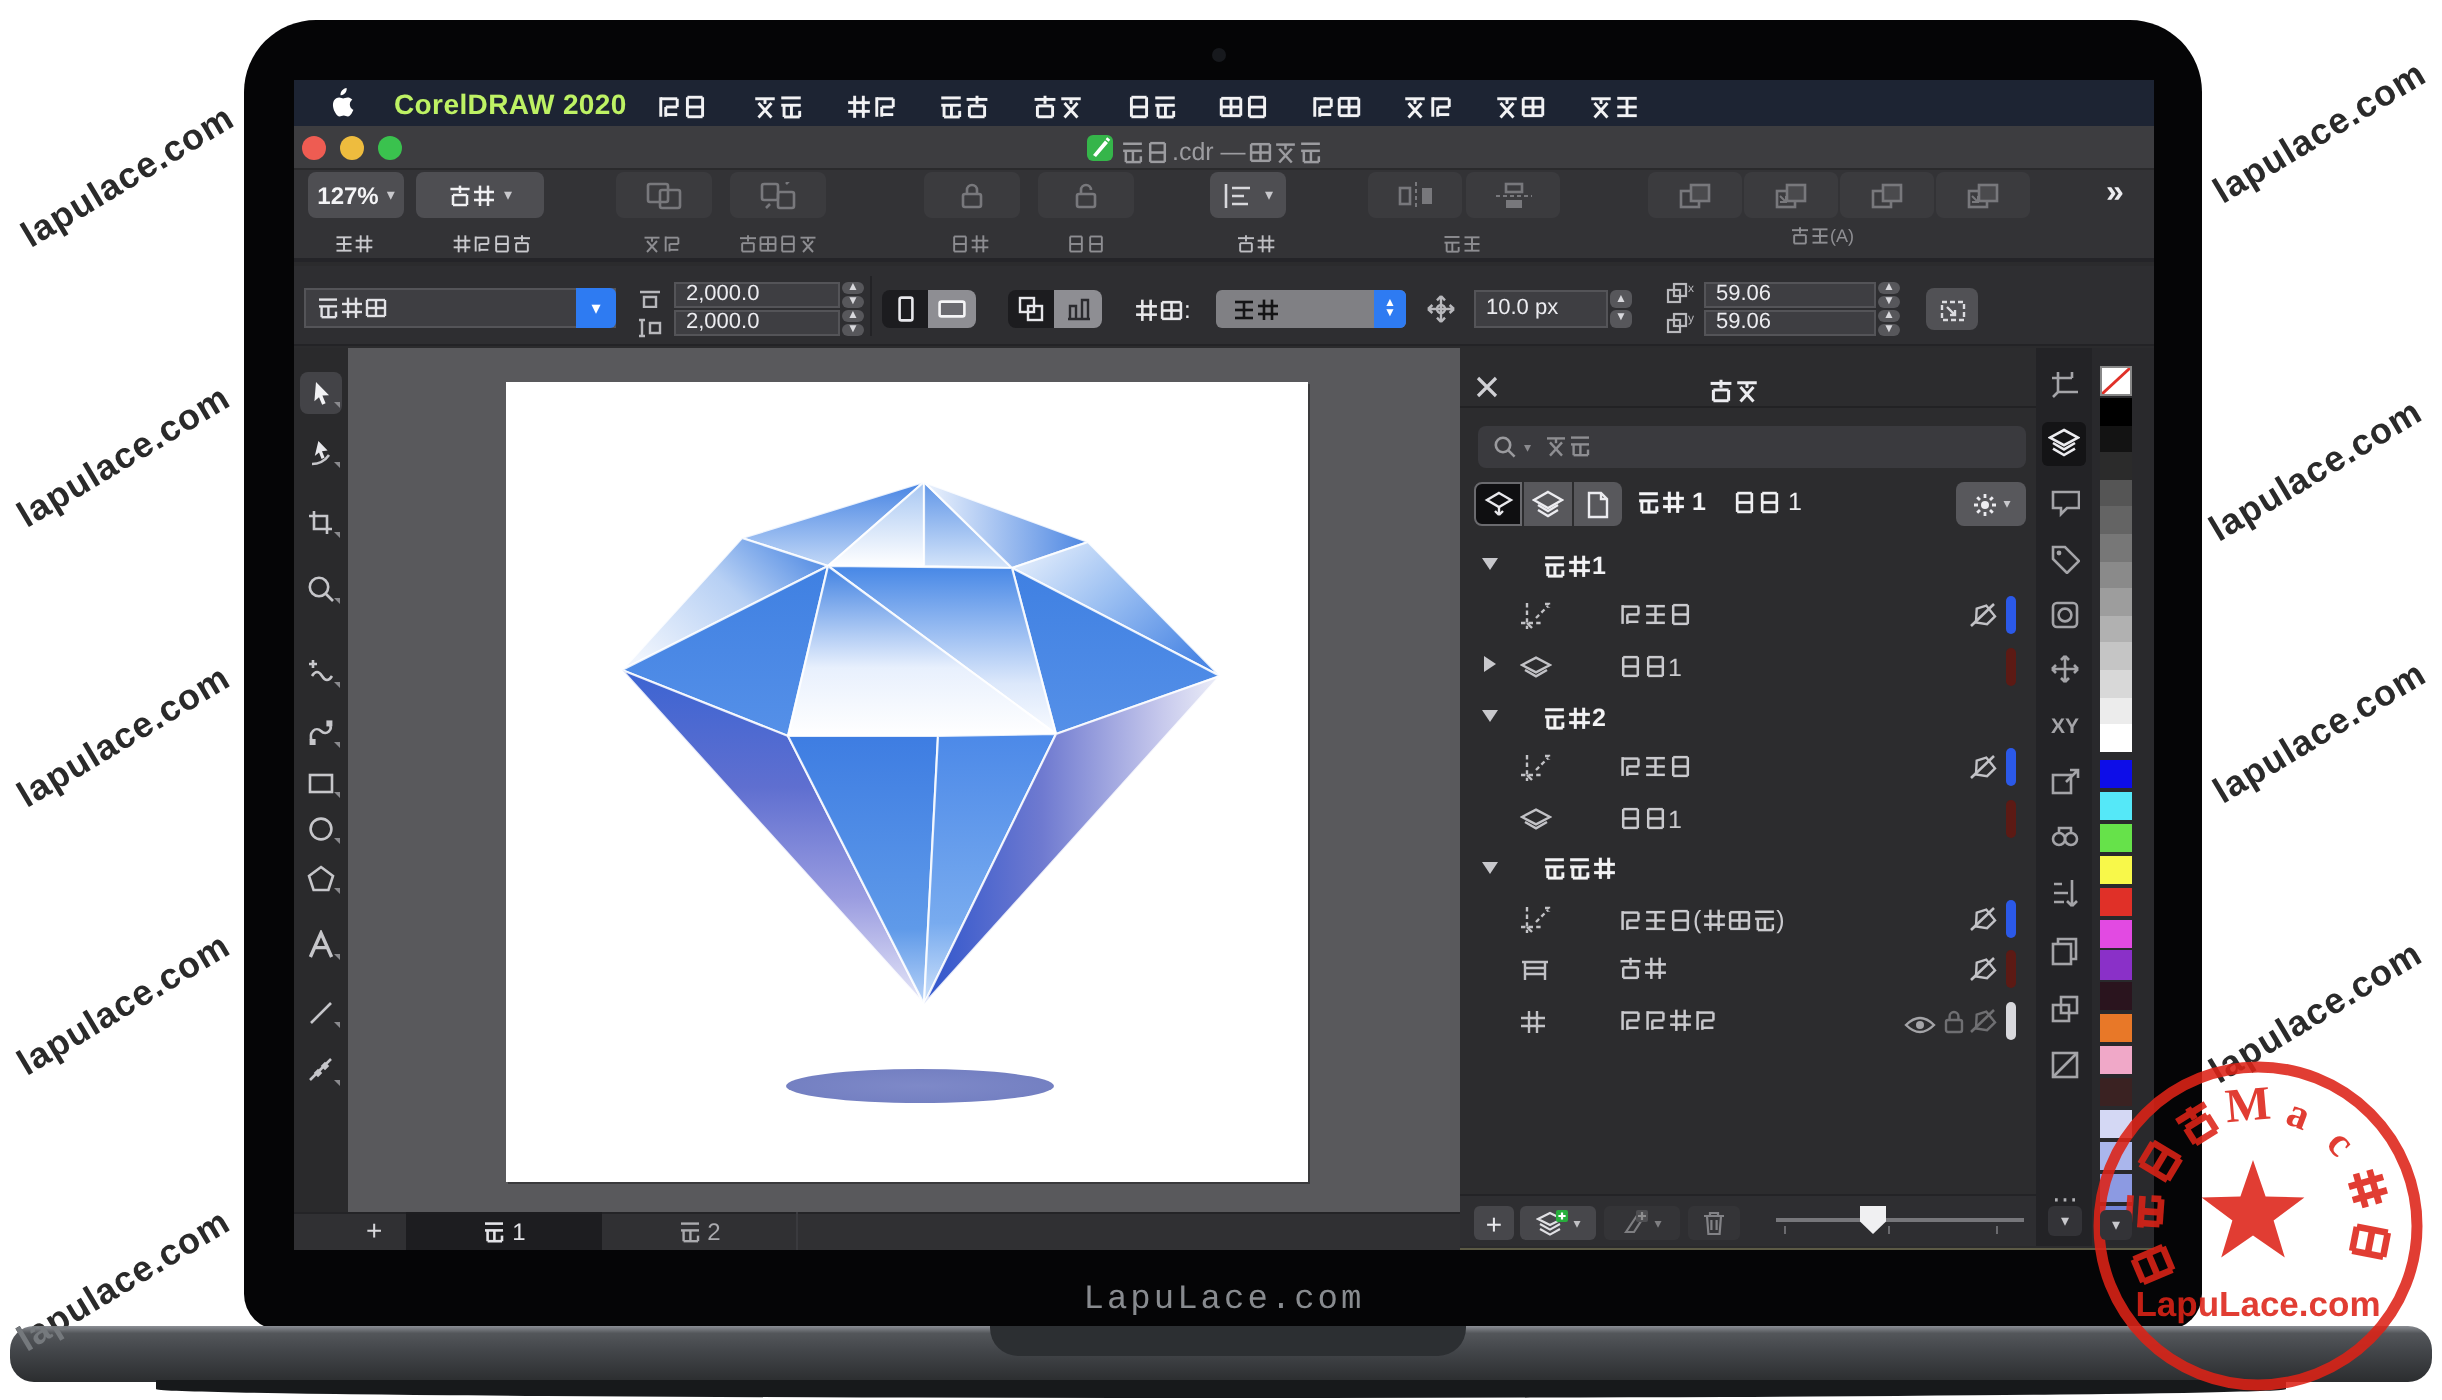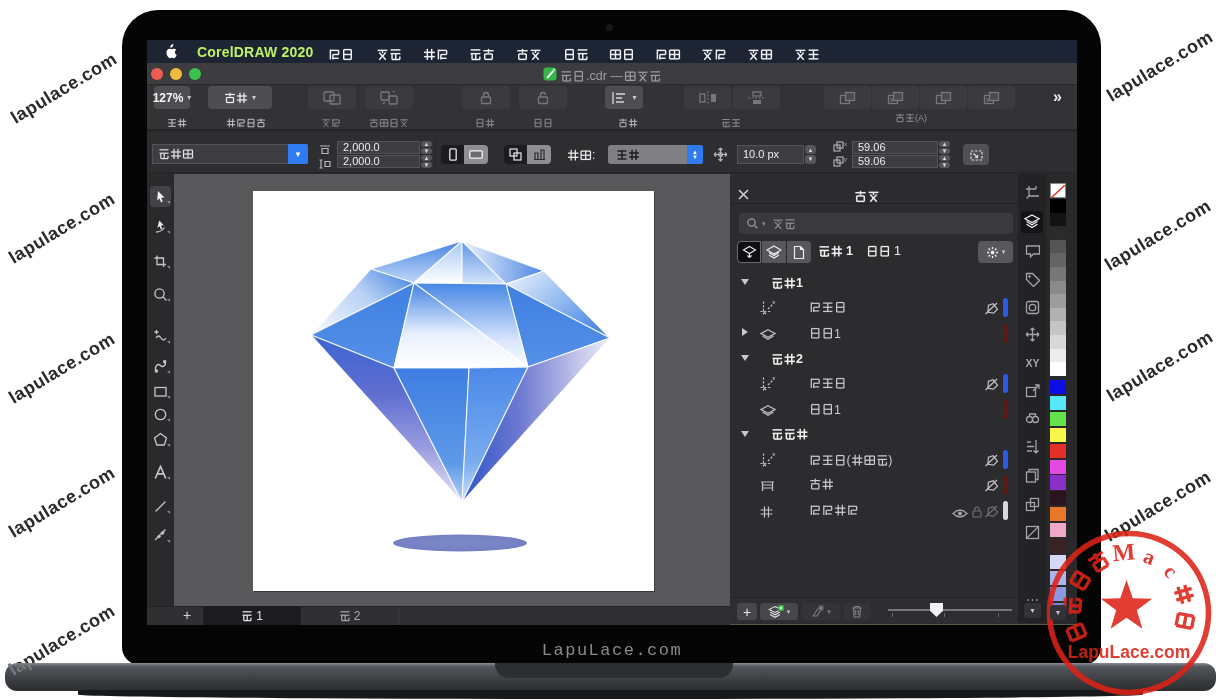--- a/index.html
+++ b/index.html
@@ -287,21 +287,21 @@
             <line x1="1.5" y1="5.2" x2="10.5" y2="5.2"></line>
             <line x1="2.8" y1="5.2" x2="2.8" y2="10.6"></line>
             <line x1="2.8" y1="10.6" x2="10" y2="10.6"></line>
             <line x1="6.2" y1="5.2" x2="6.2" y2="10.6"></line>
             <line x1="10" y1="7.8" x2="10" y2="10.6"></line>
           </g>
         </g>
       </svg>
     </div>
     <div class="a" style="left:0;top:45px;width:930px;height:46px;background:#333336;border-bottom:2px solid #242428"></div>
-    <div class="a" style="left:7px;top:46px;width:36px;height:23px;background:#4e4e52;border-radius:4px;display:flex;align-items:center;justify-content:center;gap:4px">
+    <div class="a" style="left:7px;top:46px;width:48px;height:23px;background:#4e4e52;border-radius:4px;display:flex;align-items:center;justify-content:center;gap:4px">
       <span style="color:#f4f4f6;font-size:12px;font-weight:bold">127%</span>
       <span style="color:#c8c8cc;font-size:8px">▾</span>
     </div>
     <div class="a" style="left:61px;top:46px;width:64px;height:23px;background:#4e4e52;border-radius:4px;display:flex;align-items:center;justify-content:center;gap:4px">
       <svg width="24" height="12" viewBox="0 0 24 12" style="vertical-align:middle;">
         <g stroke="#f0f0f2" stroke-width="1.25" stroke-linecap="butt" fill="none">
           <g transform="translate(0,0)">
             <line x1="1.2" y1="2.5" x2="10.8" y2="2.5"></line>
             <line x1="6" y1="0.8" x2="6" y2="4.5"></line>
             <line x1="2.5" y1="5.5" x2="9.5" y2="5.5"></line>

